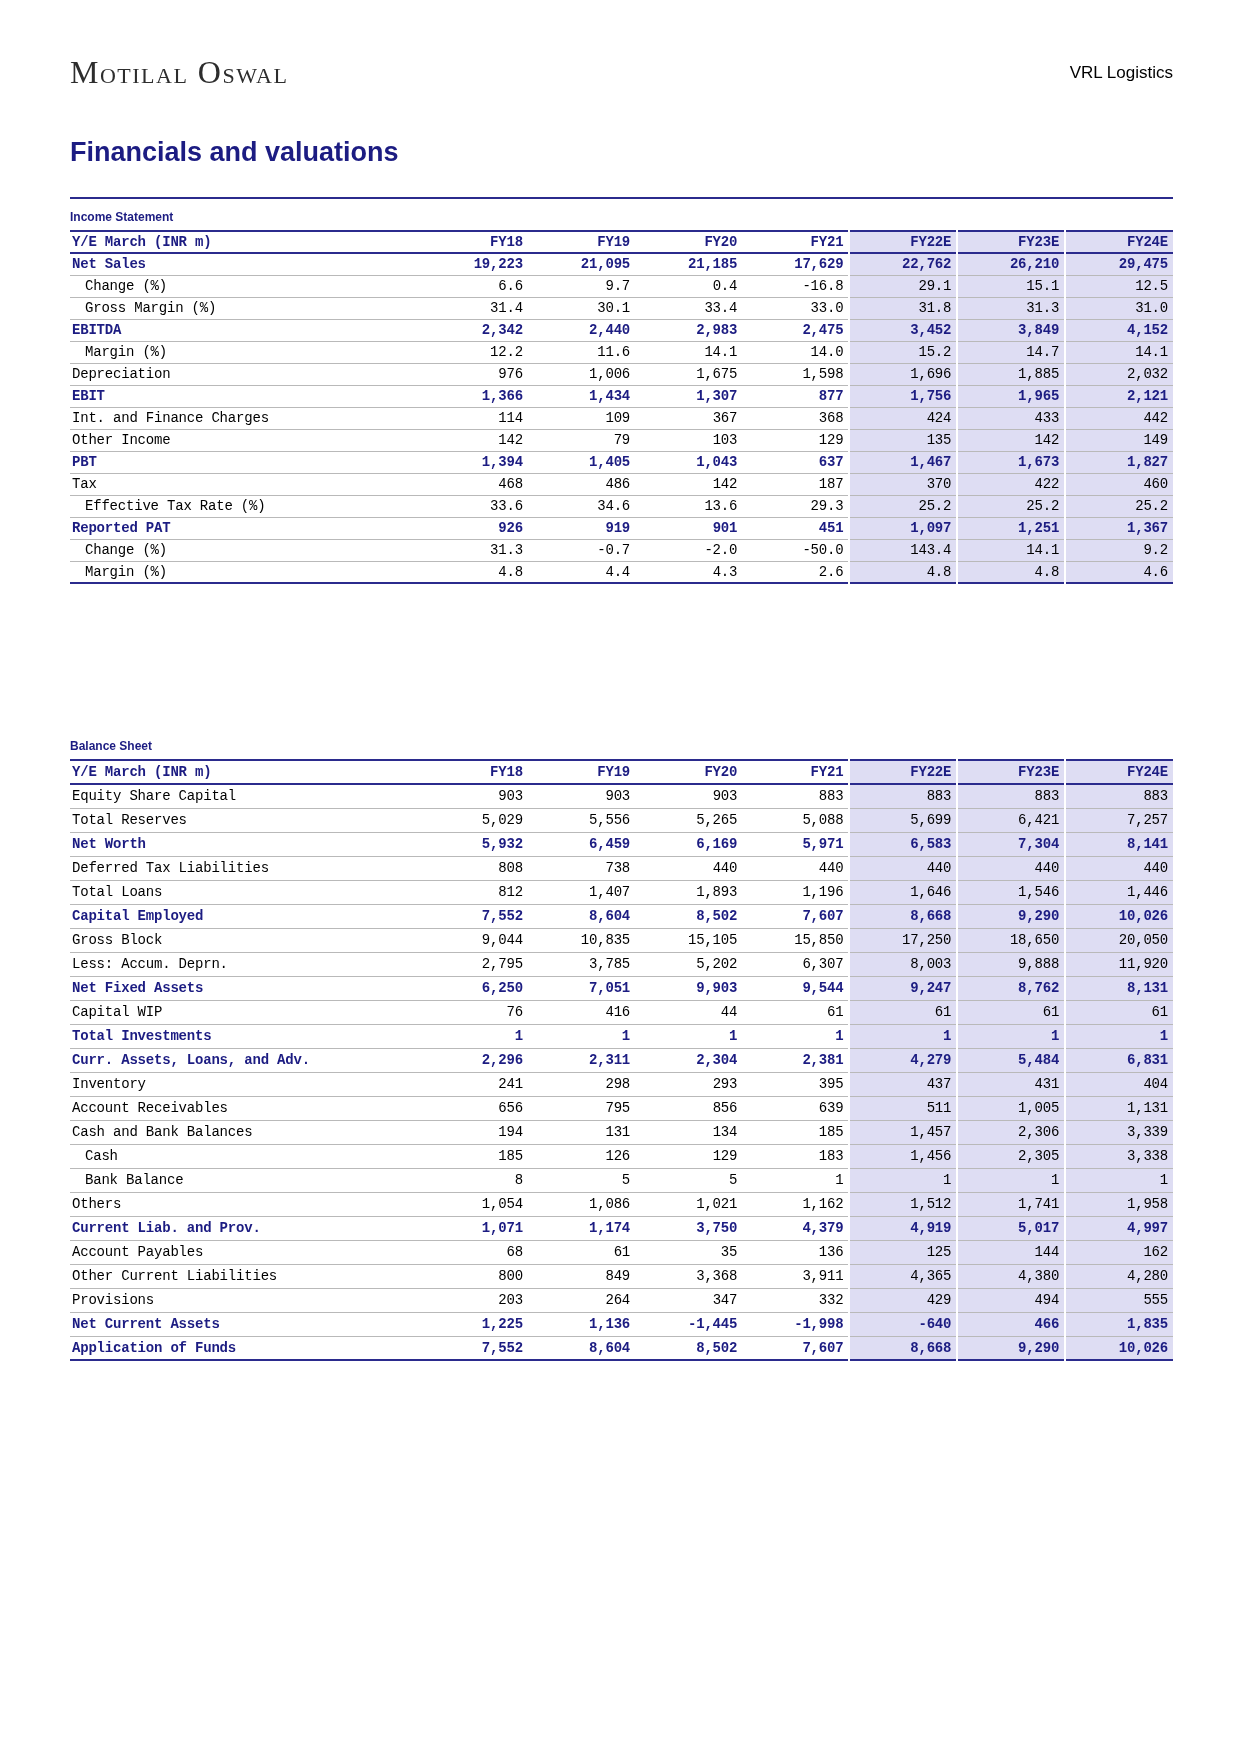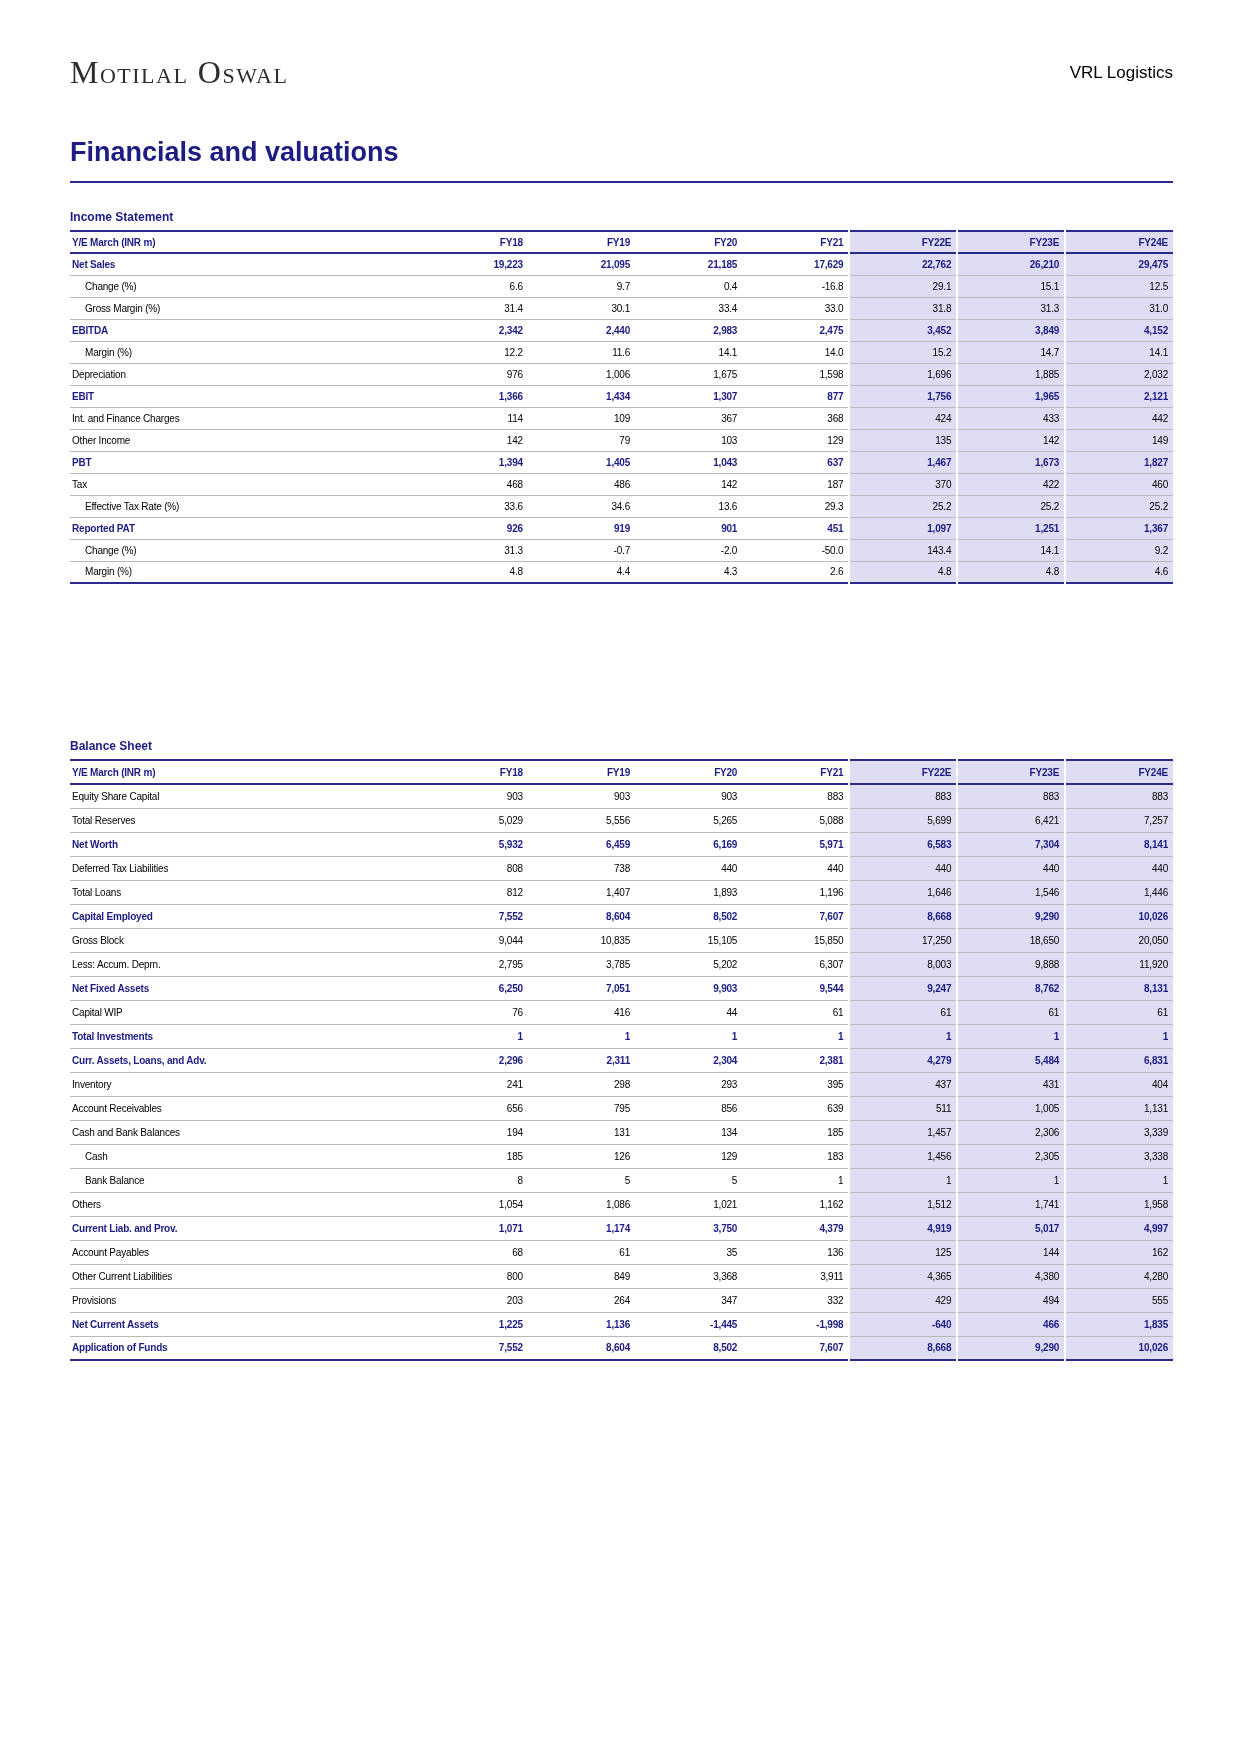--- a/index.html
+++ b/index.html
@@ -34,21 +34,21 @@
     font-size: 17px;
     color: #000;
     padding-bottom: 5px;
   }
 
   
   .title-block {
     position: absolute;
     top: 138px; left: 70px; right: 68px;
     border-bottom: 2px solid #2b2b8d;
-    padding-bottom: 13px;
+    padding-bottom: 29px;
   }
   .page-title {
     font-size: 27px;
     font-weight: bold;
     color: #1c1c82;
     line-height: 1.1;
   }
 
   
   .section { position: absolute; left: 70px; right: 68px; }
@@ -60,22 +60,23 @@
     color: #1c1c82;
     margin: 0 0 3px 0;
     line-height: 20px;
   }
 
   
   table.fin-table {
     width: 100%;
     border-collapse: collapse;
     table-layout: fixed;
-    font-size: 10px;
+    font-size: 14px;
     letter-spacing: -0.2px;
+    font-family: Liberation Mono, monospace;
   }
   .fin-table th, .fin-table td {
     padding: 0;
     vertical-align: middle;
     overflow: hidden;
     white-space: nowrap;
   }
   .income-table th, .income-table td { height: 22px; }
   .balance-table th, .balance-table td { height: 24px; }
 

